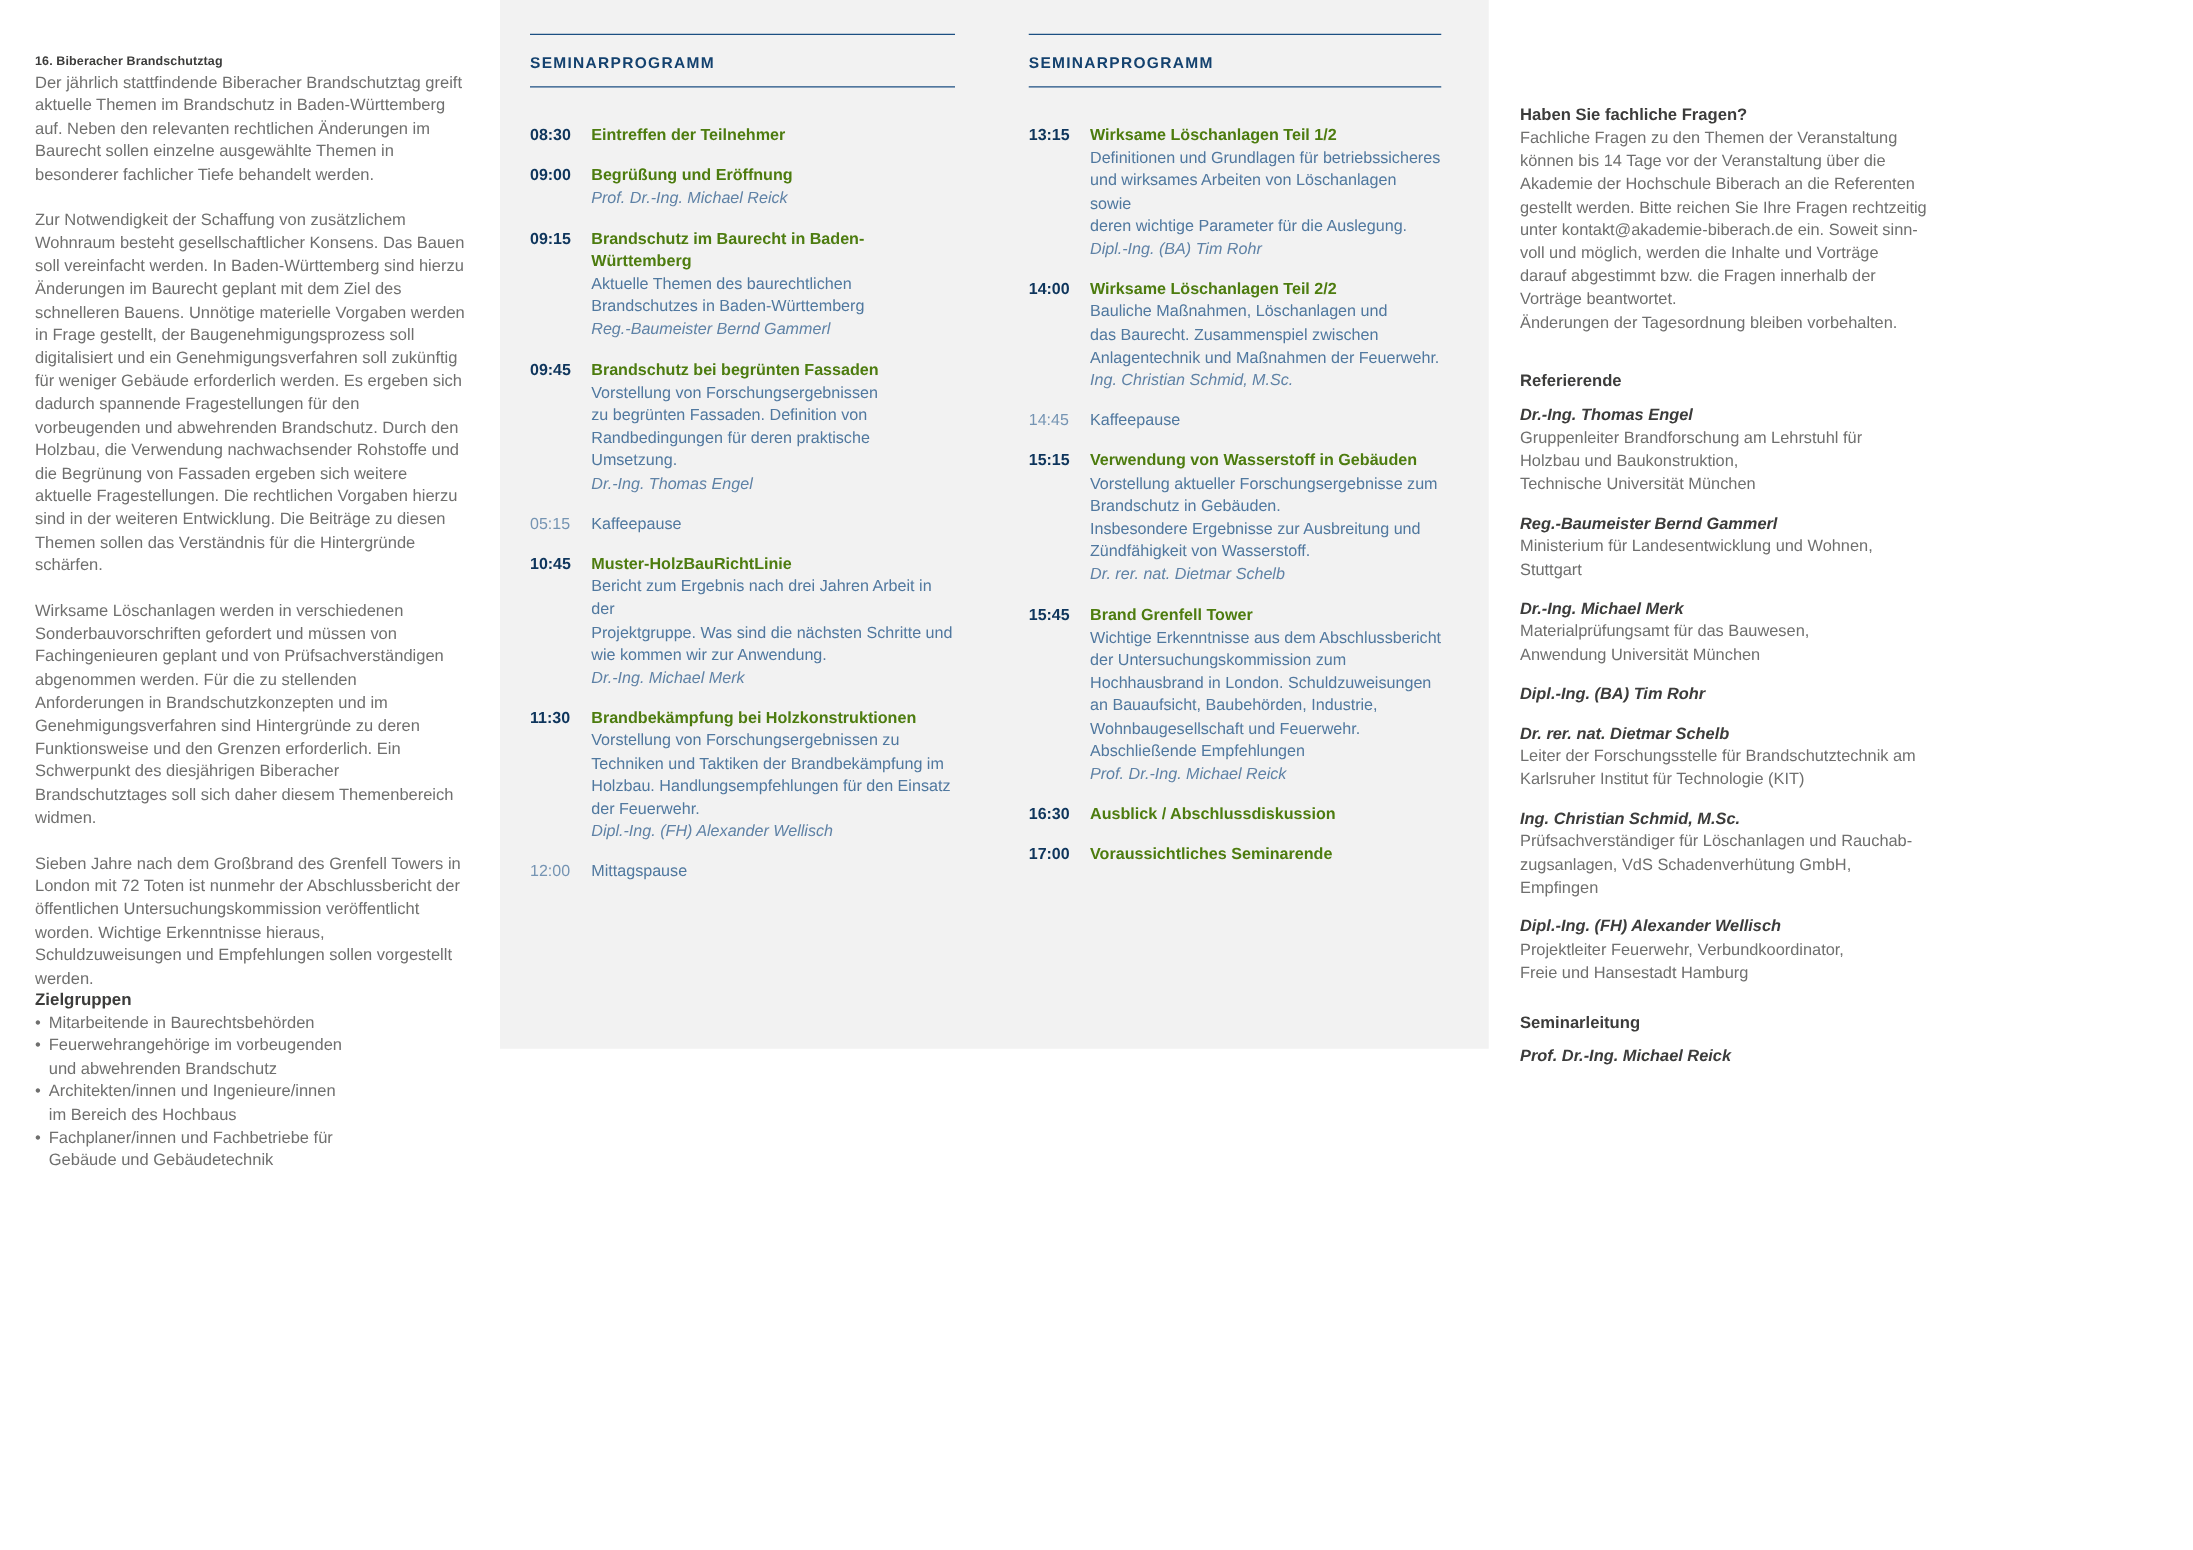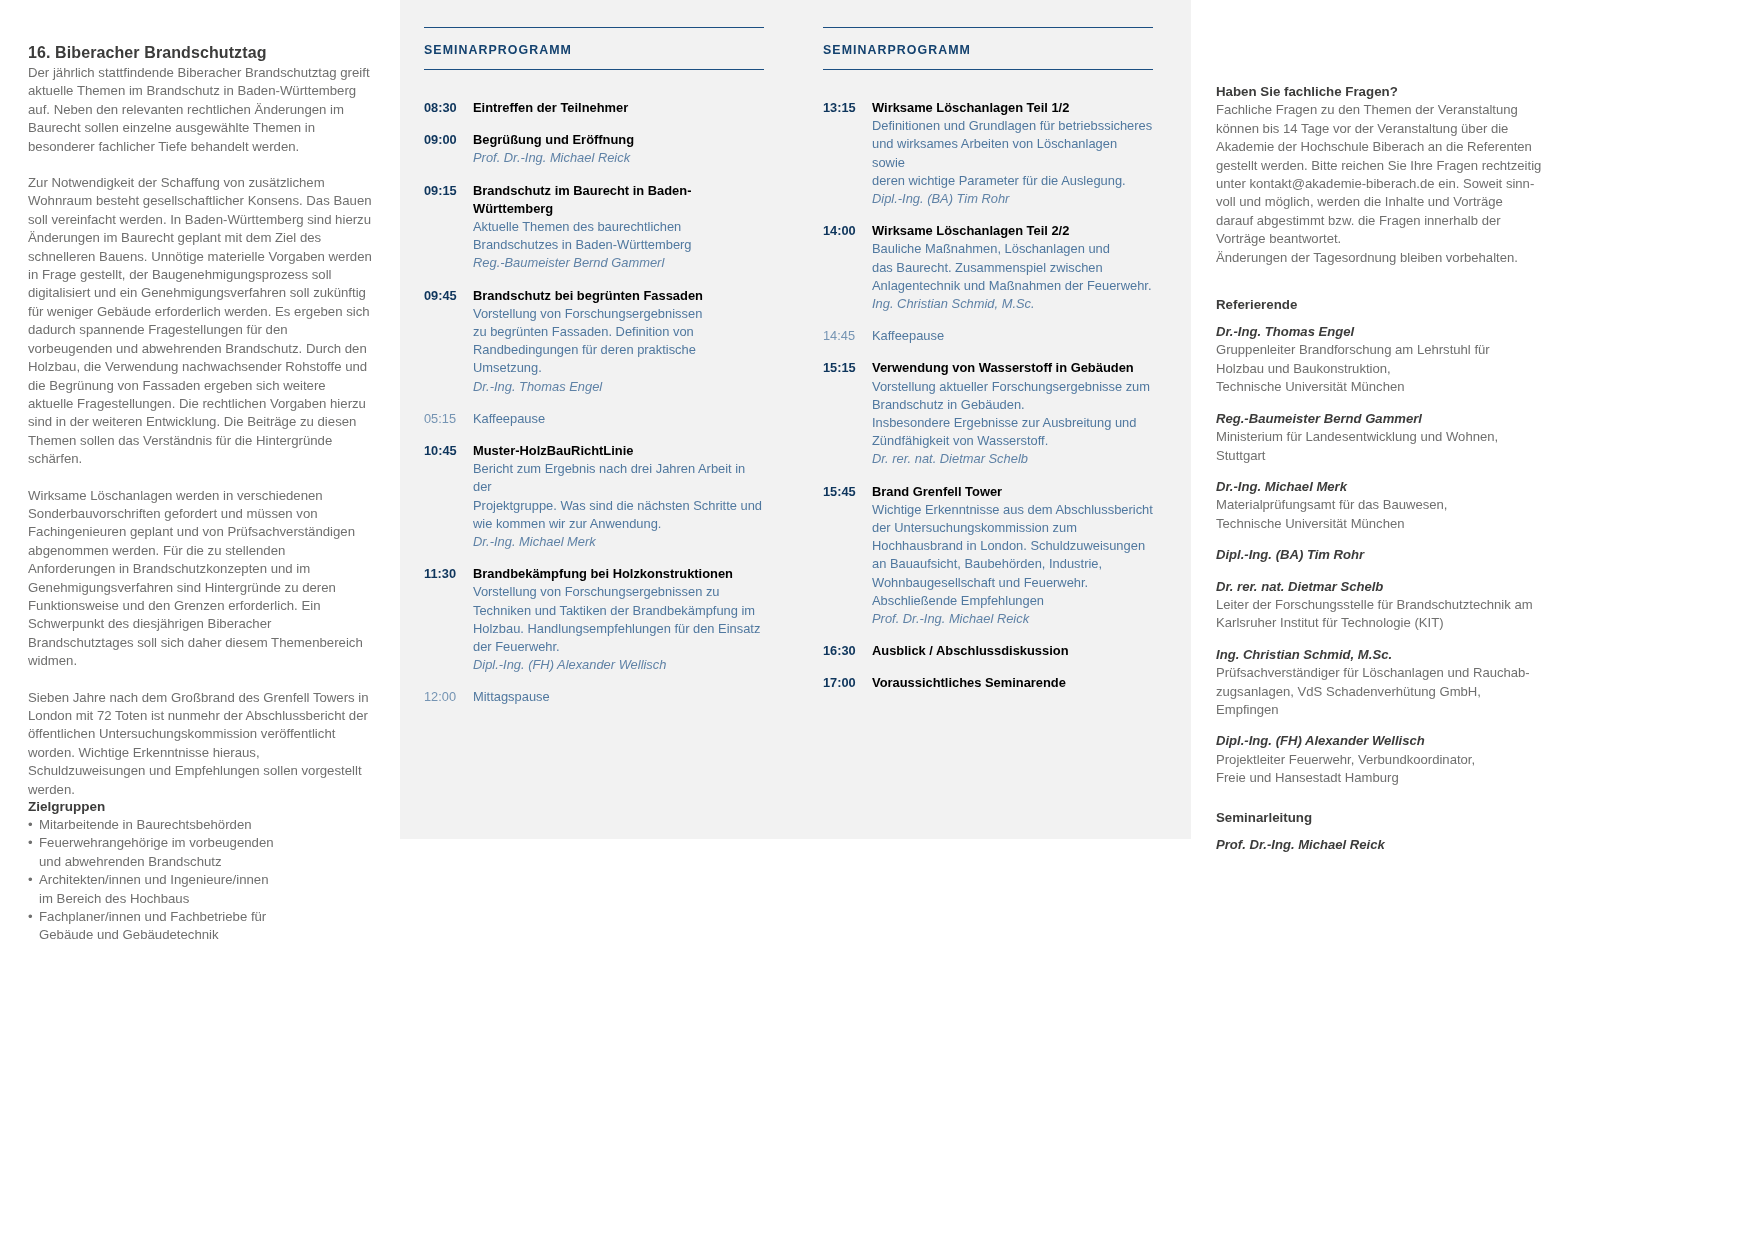--- a/index.html
+++ b/index.html
@@ -37,21 +37,21 @@
     position: absolute;
     top: 0;
   }
   .col-intro   { left: 28px;   width: 345px; }
   .col-prog-1  { left: 424px;  width: 340px; }
   .col-prog-2  { left: 823px;  width: 330px; }
   .col-info    { left: 1216px; width: 330px; margin-top: 39px; }
 
   
   .intro-heading {
-    font-size: 16px;
+    font-size: 10px;
     font-weight: bold;
     color: #3c3c3b;
     margin: 0 0 2px 0;
     letter-spacing: 0.1px;
   }
   .intro-p {
     font-size: 13.2px;
     line-height: 18.4px;
     color: #6f6f6e;
     margin: 0 0 18px 0;
@@ -114,21 +114,21 @@
     flex: 0 0 49px;
     font-size: 12.8px;
     font-weight: bold;
     color: #0e355c;
     line-height: 18.2px;
   }
   .prog-body { flex: 1 1 auto; }
   .prog-title {
     font-size: 12.9px;
     font-weight: bold;
-    color: #000000;
+    color: #4d7c0f;
     line-height: 18.2px;
     white-space: pre-line;
   }
   .prog-desc {
     font-size: 12.9px;
     color: #50789f;
     line-height: 18.2px;
     white-space: pre-line;
   }
   .prog-speaker {
@@ -381,21 +381,21 @@
 Technische Universität  München</div>
         </div>
         <div class="person">
           <div class="person-name">Reg.-Baumeister Bernd Gammerl</div>
           <div class="person-affil">Ministerium für Landesentwicklung und Wohnen,
 Stuttgart</div>
         </div>
         <div class="person">
           <div class="person-name">Dr.-Ing. Michael Merk</div>
           <div class="person-affil">Materialprüfungsamt für das Bauwesen,
-Technische Universität München</div>
+Anwendung Universität München</div>
         </div>
         <div class="person">
           <div class="person-name">Dipl.-Ing. (BA) Tim Rohr</div>
         </div>
         <div class="person">
           <div class="person-name">Dr. rer. nat. Dietmar Schelb</div>
           <div class="person-affil">Leiter der Forschungsstelle für Brandschutztechnik am
 Karlsruher Institut für Technologie (KIT)</div>
         </div>
         <div class="person">

